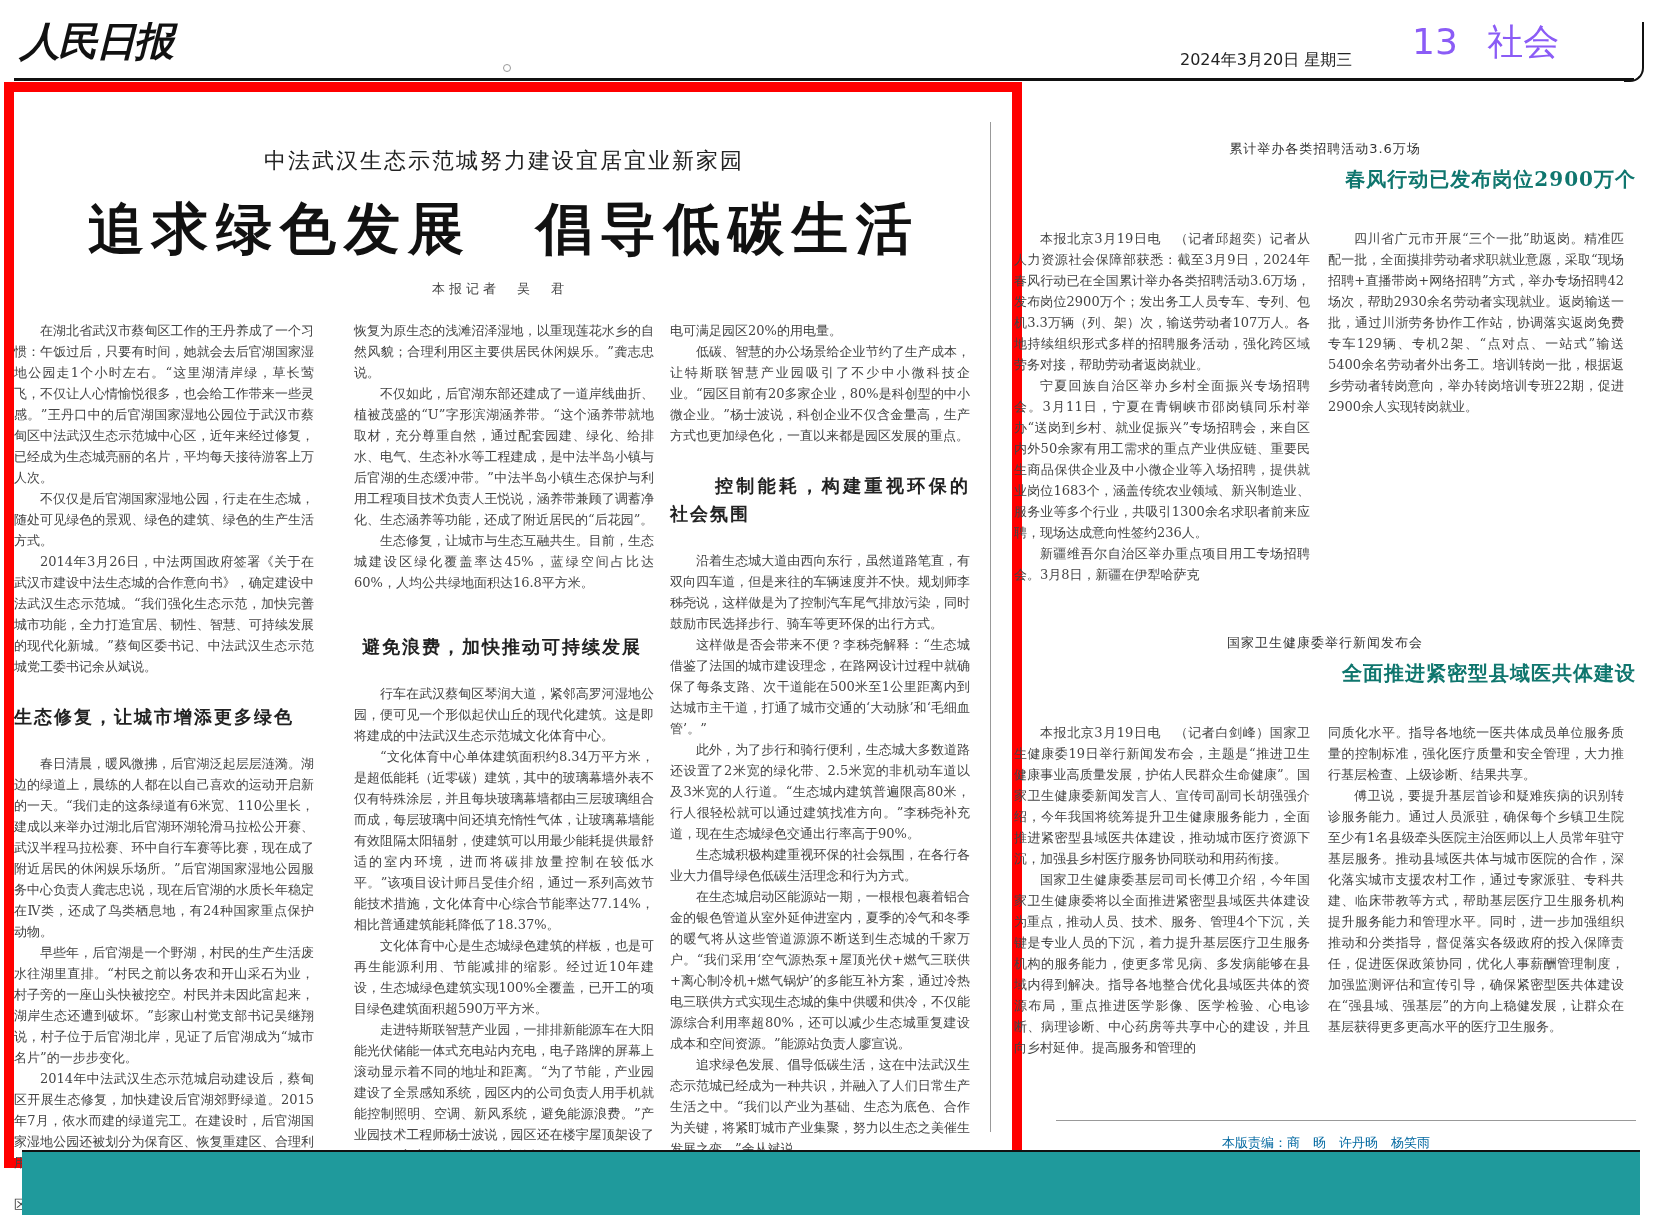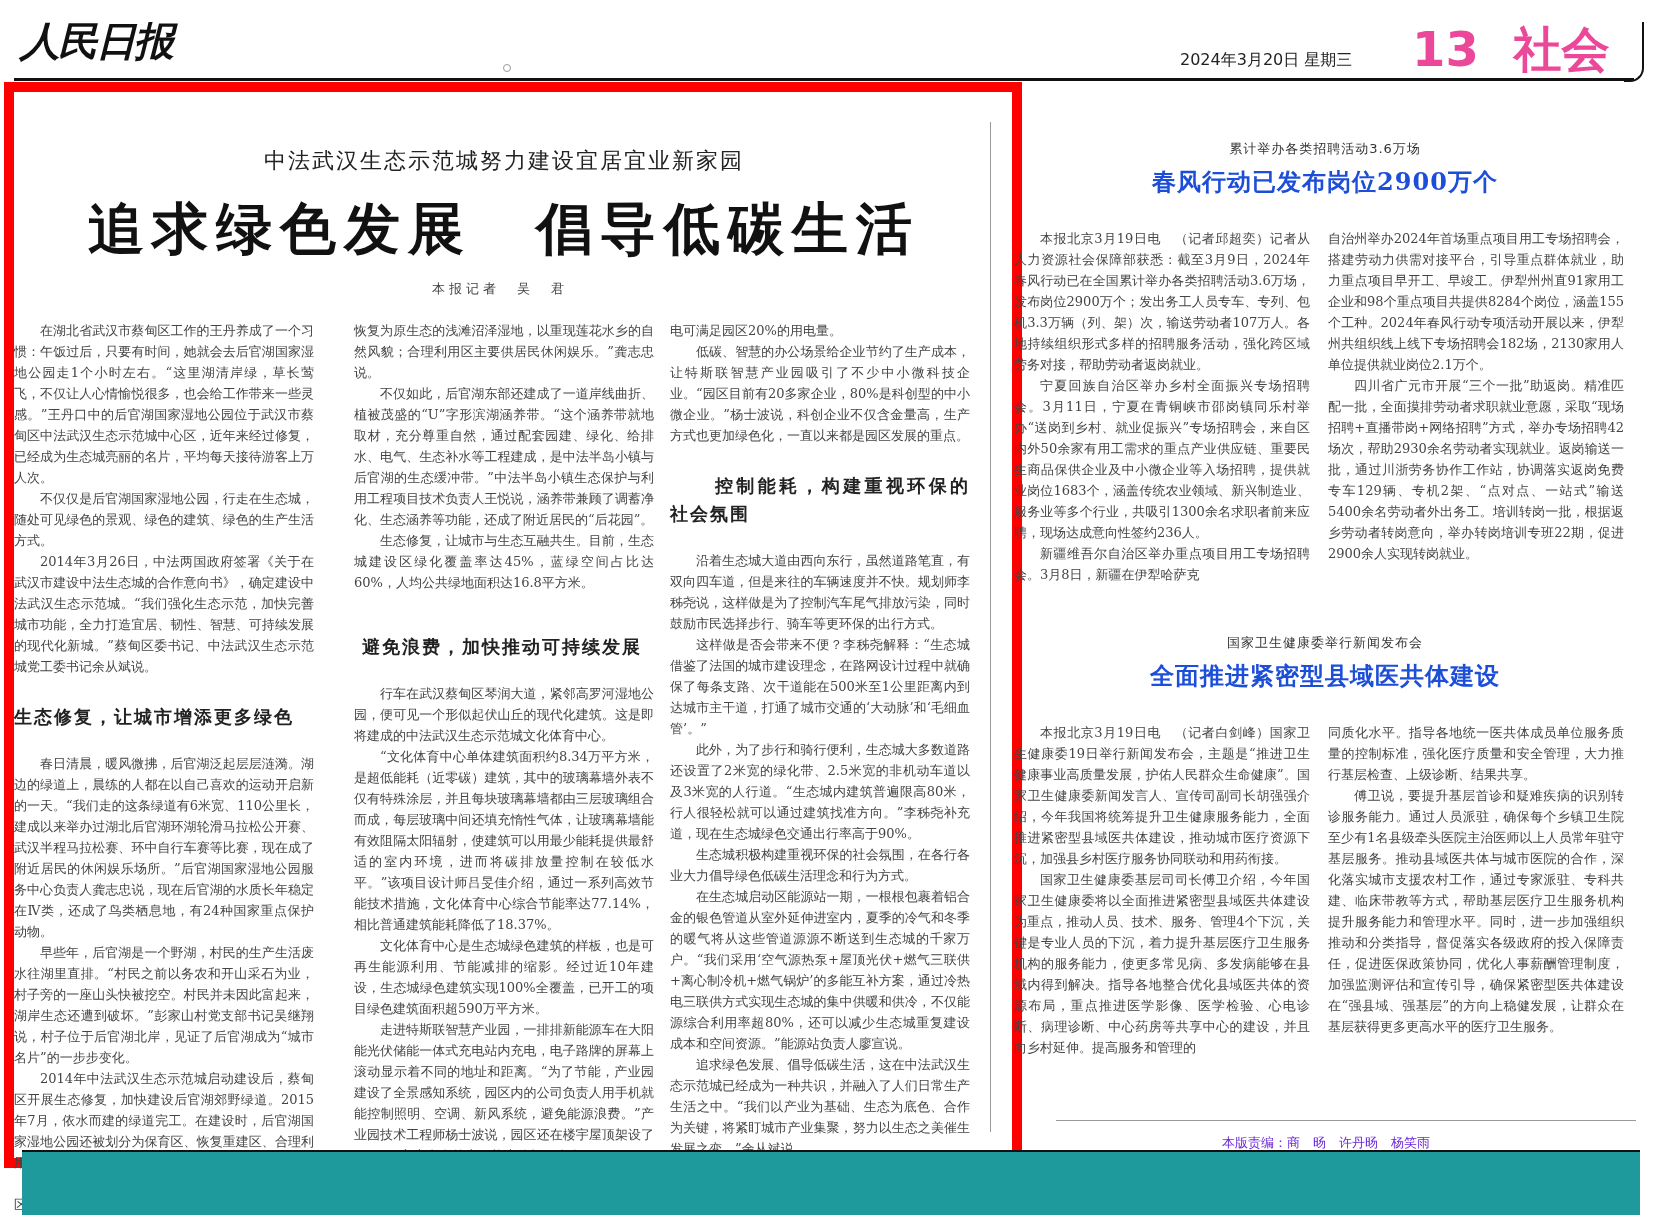--- a/index.html
+++ b/index.html
@@ -1,34 +1,34 @@
 <!DOCTYPE html>
 <html><head>
 <meta charset="utf-8">
 <style>
   html,body{margin:0;padding:0;background:#fff;}
   body{width:1653px;height:1215px;position:relative;overflow:hidden;font-family:"DejaVu Serif",serif;color:#333;}
   .masthead{position:absolute;left:20px;top:14px;font-family:"DejaVu Serif",serif;font-size:40px;font-weight:bold;font-style:italic;letter-spacing:-2px;color:#111;}
   .head-rule{position:absolute;left:14px;top:78px;width:1620px;height:3px;background:#111;}
   .head-date{position:absolute;left:1180px;top:50px;font-family:"DejaVu Sans",sans-serif;font-size:16px;color:#222;}
-  .head-page{position:absolute;left:1412px;top:18px;font-family:"DejaVu Sans",sans-serif;font-size:48px;color:#ec4899;font-weight:700;}
+  .head-page{position:absolute;left:1412px;top:18px;font-family:"DejaVu Sans",sans-serif;font-size:36px;color:#8b5cf6;font-weight:400;}
   .head-corner{position:absolute;left:1624px;top:22px;width:18px;height:58px;border-right:2px solid #111;border-bottom:2px solid #111;border-bottom-right-radius:14px;}
   .redbox{position:absolute;left:4px;top:82px;width:998px;height:1066px;border:10px solid #ff0000;}
   .left-article{position:absolute;left:14px;top:92px;width:980px;height:1050px;}
   .divline{position:absolute;background:#999;}
   .kicker{position:absolute;left:0;right:0;text-align:center;font-family:"DejaVu Sans",sans-serif;color:#222;}
   .mainhead{position:absolute;left:0;right:0;text-align:center;font-family:"DejaVu Sans",sans-serif;font-weight:bold;color:#111;letter-spacing:8px;}
   .byline{position:absolute;left:0;right:8px;text-align:center;font-size:13px;letter-spacing:4px;color:#444;}
   .col{position:absolute;font-size:13px;line-height:21px;text-align:justify;color:#444;}
   .col p{margin:0;text-indent:2em;}
   .subhead{font-family:"DejaVu Sans",sans-serif;font-weight:bold;font-size:18px;line-height:28px;color:#222;margin:26px 0 22px 0;letter-spacing:2px;}
   .right-story{position:absolute;}
   .rkicker{text-align:center;font-family:"DejaVu Sans",sans-serif;font-size:13px;color:#333;letter-spacing:1px;}
-  .rhead{text-align:center;font-family:"DejaVu Serif",serif;font-weight:bold;font-size:24px;color:#1d4ed8;margin-top:8px;letter-spacing:1px;}
-  .editors{position:absolute;left:1020px;top:1134px;width:612px;text-align:center;font-size:13px;color:#6d28d9;}
+  .rhead{text-align:right;font-family:"DejaVu Serif",serif;font-weight:bold;font-size:20px;color:#0f766e;margin-top:8px;letter-spacing:1px;}
+  .editors{position:absolute;left:1020px;top:1134px;width:612px;text-align:center;font-size:13px;color:#0369a1;}
   .bottom-bar{position:absolute;left:22px;top:1150px;width:1618px;height:65px;background:#1f9a9c;border-top:2px solid #111;}
   .pin{position:absolute;left:503px;top:64px;width:6px;height:6px;border:1px solid #999;border-radius:50%;}
 </style>
 </head>
 <body>
 
 <div class="masthead">人民日报</div>
 <div class="head-date">2024年3月20日  星期三</div>
 <div class="head-page">
   <span>13</span>
@@ -83,21 +83,20 @@
 <div class="right-story" style="left:1014px;top:140px;width:622px;">
   <div class="rkicker">累计举办各类招聘活动3.6万场</div>
   <div class="rhead">春风行动已发布岗位2900万个</div>
 </div>
 <div class="col" style="left:1014px;top:228px;width:296px;">
   <p style="text-indent:2em">本报北京3月19日电　（记者邱超奕）记者从人力资源社会保障部获悉：截至3月9日，2024年春风行动已在全国累计举办各类招聘活动3.6万场，发布岗位2900万个；发出务工人员专车、专列、包机3.3万辆（列、架）次，输送劳动者107万人。各地持续组织形式多样的招聘服务活动，强化跨区域劳务对接，帮助劳动者返岗就业。</p>
   <p>宁夏回族自治区举办乡村全面振兴专场招聘会。3月11日，宁夏在青铜峡市邵岗镇同乐村举办“送岗到乡村、就业促振兴”专场招聘会，来自区内外50余家有用工需求的重点产业供应链、重要民生商品保供企业及中小微企业等入场招聘，提供就业岗位1683个，涵盖传统农业领域、新兴制造业、服务业等多个行业，共吸引1300余名求职者前来应聘，现场达成意向性签约236人。</p>
   <p>新疆维吾尔自治区举办重点项目用工专场招聘会。3月8日，新疆在伊犁哈萨克</p>
 </div>
 <div class="col" style="left:1328px;top:228px;width:296px;">
-  <p style="text-indent:0">自治州举办2024年首场重点项目用工专场招聘会，搭建劳动力供需对接平台，引导重点群体就业，助力重点项目早开工、早竣工。伊犁州州直91家用工企业和98个重点项目共提供8284个岗位，涵盖155个工种。2024年春风行动专项活动开展以来，伊犁州共组织线上线下专场招聘会182场，2130家用人单位提供就业岗位2.1万个。</p>
   <p>四川省广元市开展“三个一批”助返岗。精准匹配一批，全面摸排劳动者求职就业意愿，采取“现场招聘+直播带岗+网络招聘”方式，举办专场招聘42场次，帮助2930余名劳动者实现就业。返岗输送一批，通过川浙劳务协作工作站，协调落实返岗免费专车129辆、专机2架、“点对点、一站式”输送5400余名劳动者外出务工。培训转岗一批，根据返乡劳动者转岗意向，举办转岗培训专班22期，促进2900余人实现转岗就业。</p>
 </div>
 
 <div class="right-story" style="left:1014px;top:634px;width:622px;">
   <div class="rkicker">国家卫生健康委举行新闻发布会</div>
   <div class="rhead">全面推进紧密型县域医共体建设</div>
 </div>
 <div class="col" style="left:1014px;top:722px;width:296px;">
   <p style="text-indent:2em">本报北京3月19日电　（记者白剑峰）国家卫生健康委19日举行新闻发布会，主题是“推进卫生健康事业高质量发展，护佑人民群众生命健康”。国家卫生健康委新闻发言人、宣传司副司长胡强强介绍，今年我国将统筹提升卫生健康服务能力，全面推进紧密型县域医共体建设，推动城市医疗资源下沉，加强县乡村医疗服务协同联动和用药衔接。</p>
   <p>国家卫生健康委基层司司长傅卫介绍，今年国家卫生健康委将以全面推进紧密型县域医共体建设为重点，推动人员、技术、服务、管理4个下沉，关键是专业人员的下沉，着力提升基层医疗卫生服务机构的服务能力，使更多常见病、多发病能够在县域内得到解决。指导各地整合优化县域医共体的资源布局，重点推进医学影像、医学检验、心电诊断、病理诊断、中心药房等共享中心的建设，并且向乡村延伸。提高服务和管理的</p>

